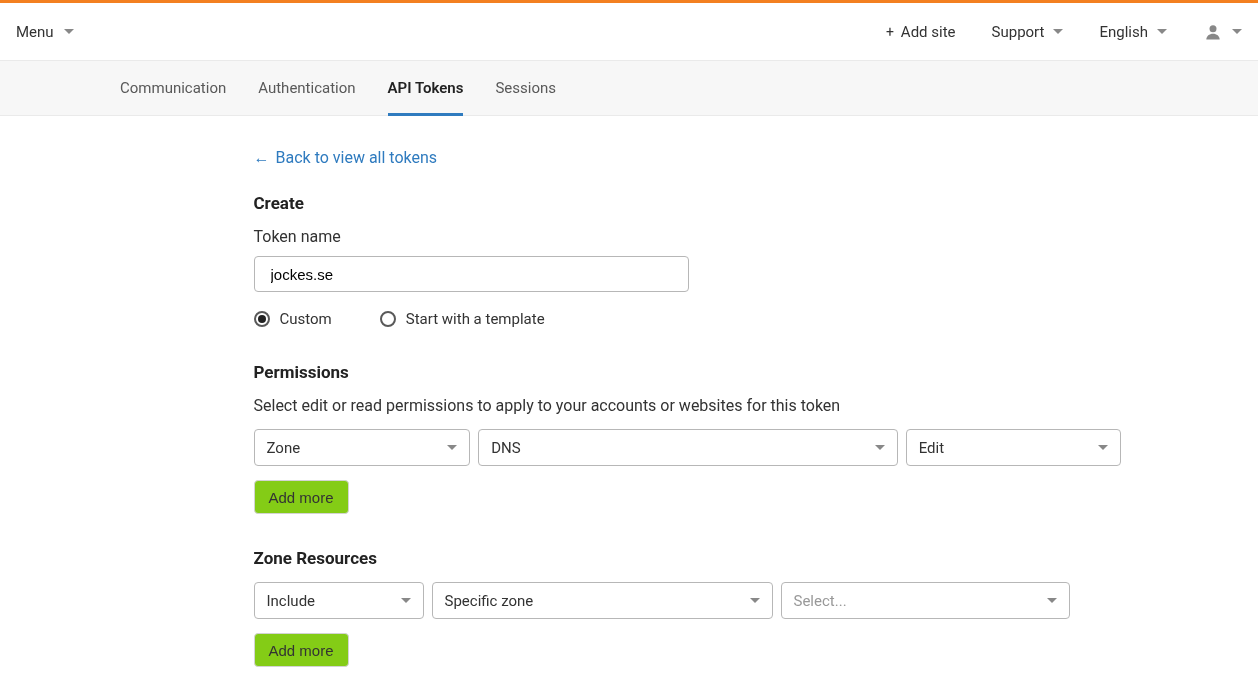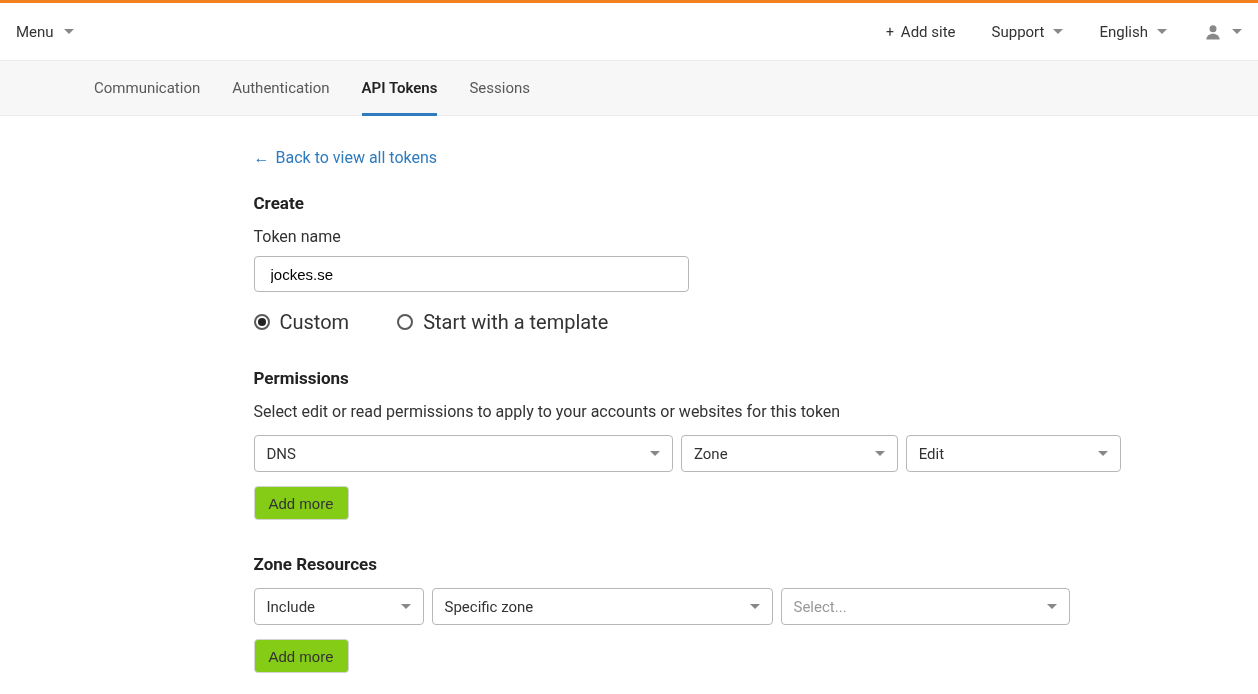--- a/index.html
+++ b/index.html
@@ -39,21 +39,21 @@
     }
     .plus-icon { font-size: 14px; color: #333; }
     .user-icon svg { display: block; }
 
     .sub-nav {
       background: #f7f7f7;
       border-bottom: 1px solid #eaeaea;
       height: 55px;
       display: flex;
       align-items: center;
-      padding-left: 94px;
+      padding-left: 120px;
       gap: 32px;
     }
     .sub-nav a {
       text-decoration: none;
       color: #595959;
       font-size: 15px;
       height: 55px;
       display: inline-flex;
       align-items: center;
     }
@@ -77,21 +77,21 @@
     }
     .back-arrow { font-size: 16px; }
     h2.section-title { font-size: 17px; font-weight: 700; margin-bottom: 14px; color: #222; }
     .label-text { font-size: 16px; color: #333; margin-bottom: 10px; }
     .sub-text { font-size: 16px; color: #333; margin-bottom: 14px; }
     input.text-input {
       width: 435px; height: 36px; border: 1px solid #b7b7b7;
       border-radius: 4px; padding: 0 16px; font-size: 15px;
     }
     .radio-row { display: flex; align-items: center; gap: 48px; margin-top: 18px; }
-    .radio-opt { display: inline-flex; align-items: center; gap: 10px; font-size: 20px; color: #333; cursor: pointer; }
+    .radio-opt { display: inline-flex; align-items: center; gap: 10px; font-size: 15px; color: #333; cursor: pointer; }
     .radio-circle {
       width: 16px; height: 16px; border: 2px solid #595959; border-radius: 50%;
       display: inline-flex; align-items: center; justify-content: center;
     }
     .radio-circle.checked::after {
       content: ""; width: 8px; height: 8px; background: #222; border-radius: 50%;
     }
 
     .block-gap { margin-top: 34px; }
     .row-selects { display: flex; gap: 8px; }
@@ -178,26 +178,26 @@
       <span class="radio-circle"></span>
       <span>Start with a template</span>
     </div>
   </div>
 
   <div class="block-gap"></div>
 
   <h2 class="section-title">Permissions</h2>
   <div class="sub-text">Select edit or read permissions to apply to your accounts or websites for this token</div>
   <div class="row-selects">
+    <div class="sel w-zone">
+      <span>Zone</span>
+      <span class="dd-caret"></span>
+    </div>
     <div class="sel w-dns">
       <span>DNS</span>
-      <span class="dd-caret"></span>
-    </div>
-    <div class="sel w-zone">
-      <span>Zone</span>
       <span class="dd-caret"></span>
     </div>
     <div class="sel w-edit">
       <span>Edit</span>
       <span class="dd-caret"></span>
     </div>
   </div>
   <button class="add-more-btn">Add more</button>
 
   <div class="block-gap"></div>

